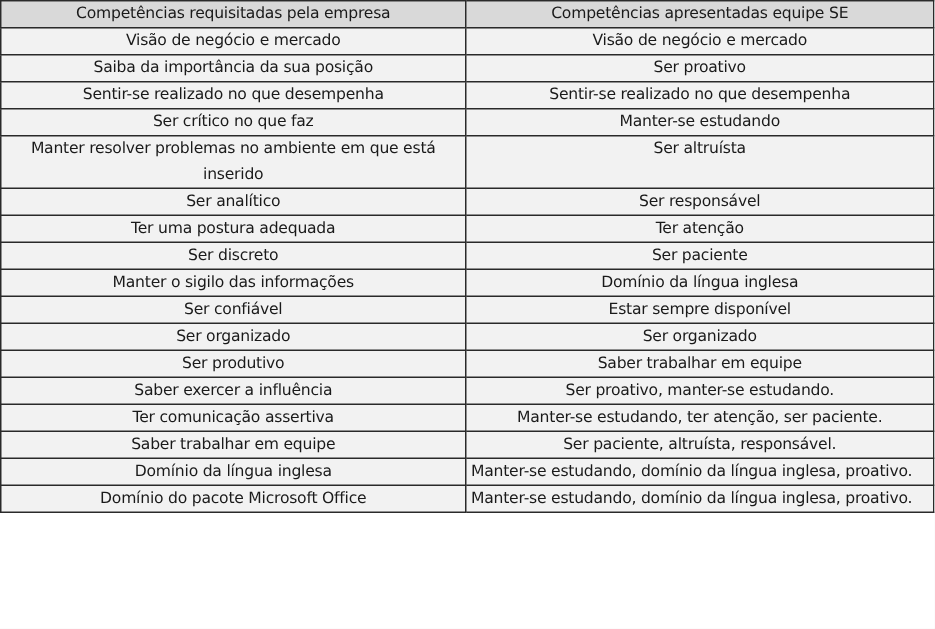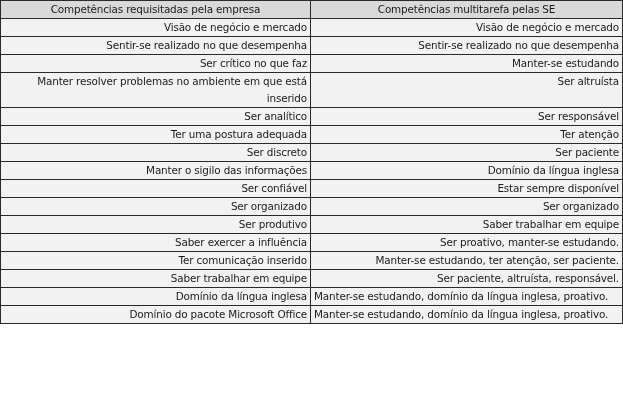--- a/index.html
+++ b/index.html
@@ -15,48 +15,52 @@
     padding-left: 12px;
   }
   col.c1 { width: 310px; }
   col.c2 { width: 312px; }
   th, td {
     border: 1px solid #2a2a2a;
     padding: 0 3px;
     line-height: 17px;
     vertical-align: top;
     font-weight: normal;
-    text-align: right;
+    text-align: center;
     letter-spacing: -0.15px;
   }
   th {
     background: #d9d9d9;
     text-align: center;
     height: 17px;
   }
   td.just { text-align: justify; text-align-last: left; }
 </style>
 </head>
 <body>
 
 <table>
   <colgroup>
       <col class="c1">
       <col class="c2">
     </colgroup>
   <thead>
     <tr>
       <th>Competências requisitadas pela empresa</th>
-      <th>Competências multitarefa pelas SE</th>
+      <th>Competências apresentadas equipe SE</th>
     </tr>
   </thead>
   <tbody id="tbody">
       <tr>
         <td>Visão de negócio e mercado</td>
         <td>Visão de negócio e mercado</td>
+      </tr>
+      <tr>
+        <td>Saiba da importância da sua posição</td>
+        <td>Ser proativo</td>
       </tr>
       <tr>
         <td>Sentir-se realizado no que desempenha</td>
         <td>Sentir-se realizado no que desempenha</td>
       </tr>
       <tr>
         <td>Ser crítico no que faz</td>
         <td>Manter-se estudando</td>
       </tr>
       <tr>
@@ -89,21 +93,21 @@
       </tr>
       <tr>
         <td>Ser produtivo</td>
         <td>Saber trabalhar em equipe</td>
       </tr>
       <tr>
         <td>Saber exercer a influência</td>
         <td>Ser proativo, manter-se estudando.</td>
       </tr>
       <tr>
-        <td>Ter comunicação inserido</td>
+        <td>Ter comunicação assertiva</td>
         <td>Manter-se estudando, ter atenção, ser paciente.</td>
       </tr>
       <tr>
         <td>Saber trabalhar em equipe</td>
         <td>Ser paciente, altruísta, responsável.</td>
       </tr>
       <tr>
         <td>Domínio da língua inglesa</td>
         <td class="just">Manter-se estudando, domínio da língua inglesa, proativo.</td>
       </tr>

